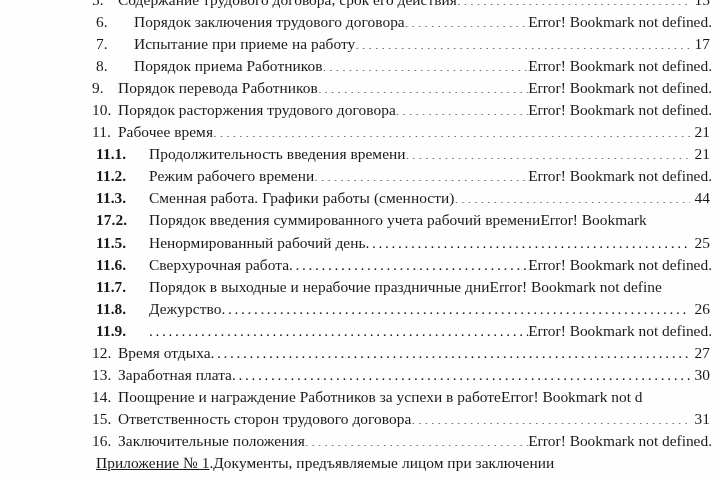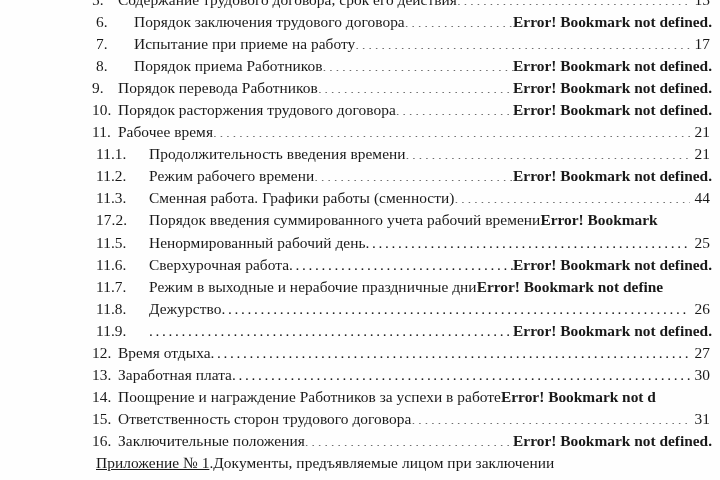--- a/index.html
+++ b/index.html
@@ -52,21 +52,21 @@
     text-align: left;
   }
   
   .lvl1-wide .num { width: 38px; }
   
   .lvl1-tight {
     padding-left: 92px;
   }
   .lvl1-tight .num { width: 26px; }
   
-  .lvl2 .num { width: 53px; }
+  .lvl2 .num { width: 53px; font-weight: bold; }
 
   .title {
     flex: 0 0 auto;
   }
 
   
   .leader {
     flex: 1 1 auto;
     min-width: 4px;
     overflow: hidden;
@@ -88,21 +88,21 @@
 
   .pageno {
     flex: 0 0 auto;
     padding-left: 5px;
     padding-right: 10px;
     text-align: left;
   }
 
   .err {
     flex: 0 0 auto;
-    font-weight: bold;
+    font-weight: normal;
     padding-right: 8px;
     letter-spacing: 0;
   }
 
   
   .appendix {
     padding-left: 96px;
   }
   .appendix .title { flex: 0 0 auto; }
 
@@ -212,21 +212,21 @@
 
     <div class="toc-line lvl2">
       <span class="num">11.6.</span>
       <span class="title">Сверхурочная работа</span>
       <span class="leader"></span>
       <span class="err">Error! Bookmark not defined.</span>
     </div>
 
     <div class="toc-line lvl2">
       <span class="num">11.7.</span>
-      <span class="title">Режим в выходные и нерабочие праздничные дни</span>
+      <span class="title">Порядок в выходные и нерабочие праздничные дни</span>
       <span class="leader none"></span>
       <span class="err">Error! Bookmark not define</span>
     </div>
 
     <div class="toc-line lvl2">
       <span class="num">11.8.</span>
       <span class="title">Дежурство</span>
       <span class="leader"></span>
       <span class="pageno">26</span>
     </div>

